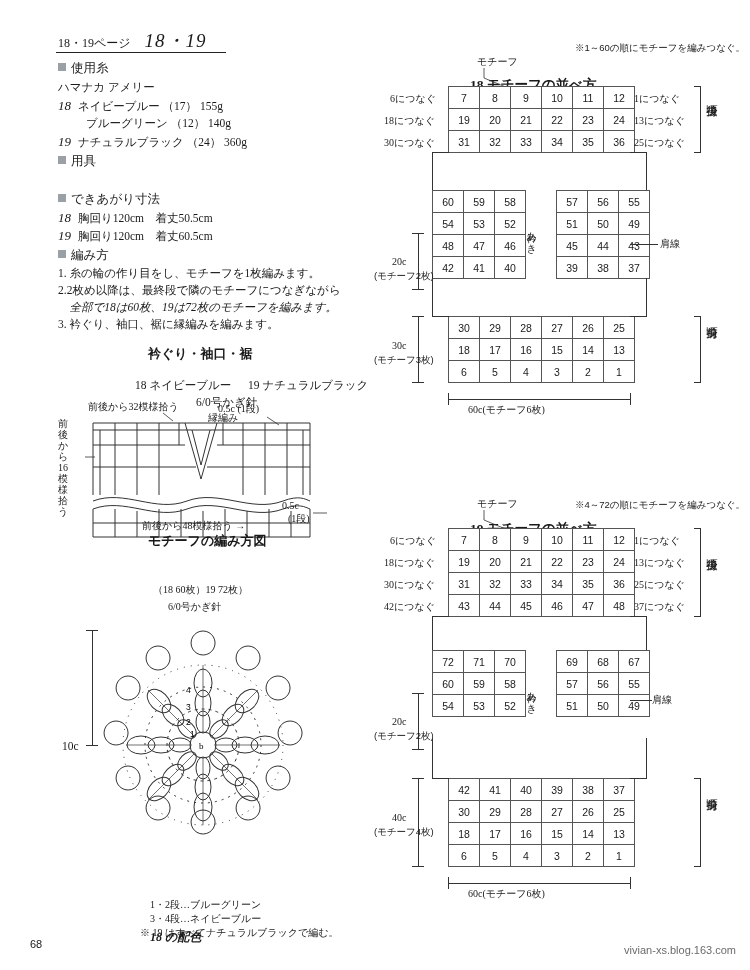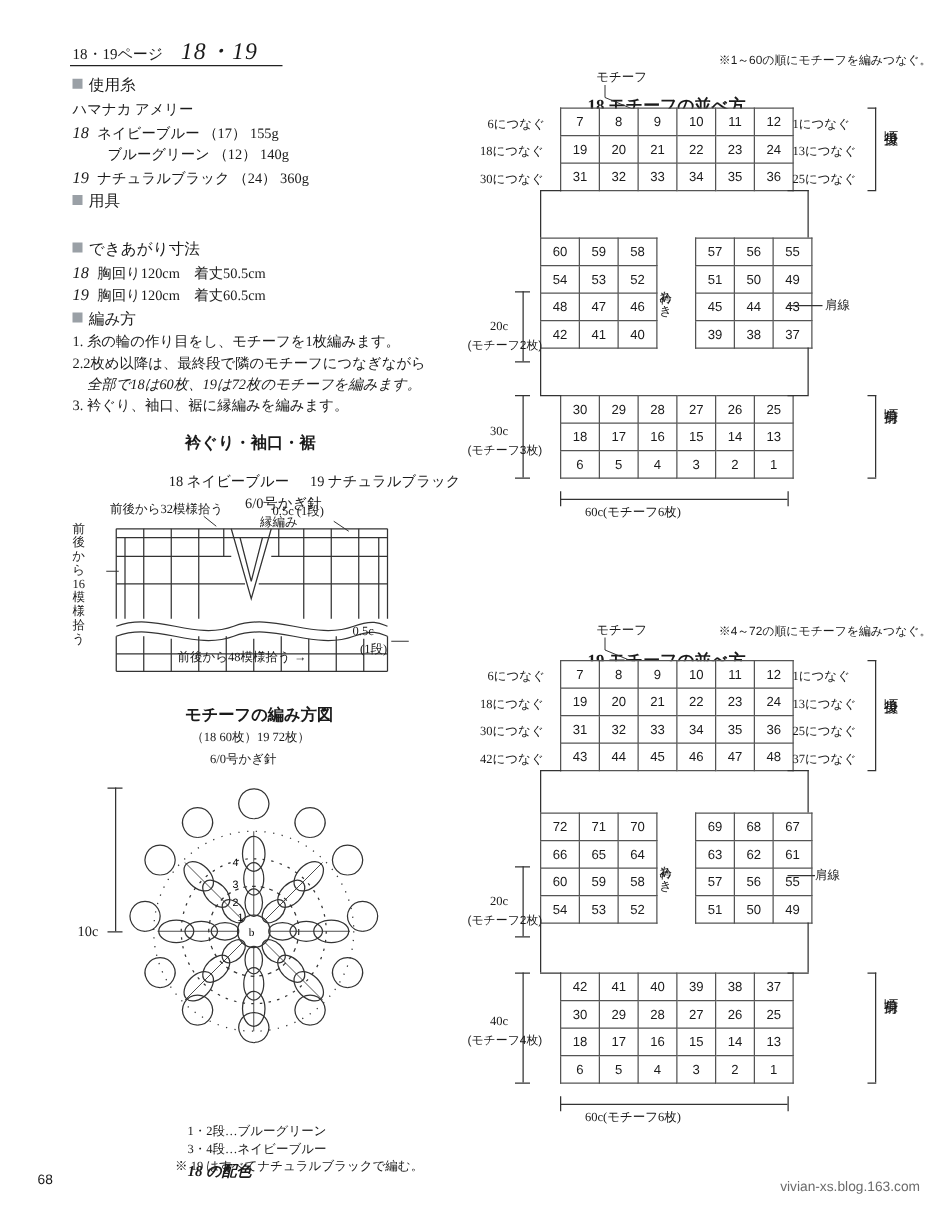--- a/index.html
+++ b/index.html
@@ -160,21 +160,21 @@
     </g>
   </svg>
 
   <div class="t s10" style="left:88px;top:400px;">前後から32模様拾う</div>
   <div class="t s10" style="left:218px;top:402px;">0.5c (1段)</div>
   <div class="t s10" style="left:56px;top:418px;width:14px;white-space:normal;line-height:11px;text-align:center;">前後から16模様拾う</div>
   <div class="t s10" style="left:282px;top:500px;">0.5c</div>
   <div class="t s10" style="left:288px;top:512px;">(1段)</div>
   <div class="t s10" style="left:142px;top:519px;">前後から48模様拾う →</div>
 
-  <div class="t sect-title" style="left:148px;top:563px;">モチーフの編み方図</div>
+  <div class="t sect-title" style="left:148px;top:532px;">モチーフの編み方図</div>
   <div class="t s10" style="left:153px;top:583px;">（18 60枚）19 72枚）</div>
   <div class="t s10" style="left:168px;top:600px;">6/0号かぎ針</div>
 
   <svg class="sch" style="left:78px;top:615px;" width="250" height="270" viewBox="0 0 250 270">
     <g fill="none" stroke="#333" stroke-width="1">
       <circle cx="125" cy="130" r="13"></circle>
 
       <g id="r1">
         <ellipse cx="125" cy="107" rx="7" ry="11"></ellipse>
         <ellipse cx="141" cy="114" rx="7" ry="11" transform="rotate(45 141 114)"></ellipse>
@@ -470,29 +470,20 @@
         <tr>
           <td>72</td>
           <td>71</td>
           <td>70</td>
           <td class="gap"></td>
           <td>69</td>
           <td>68</td>
           <td>67</td>
         </tr>
         <tr>
-          <td>66</td>
-          <td>65</td>
-          <td>64</td>
-          <td class="gap"></td>
-          <td>63</td>
-          <td>62</td>
-          <td>61</td>
-        </tr>
-        <tr>
           <td>60</td>
           <td>59</td>
           <td>58</td>
           <td class="gap"></td>
           <td>57</td>
           <td>56</td>
           <td>55</td>
         </tr>
         <tr>
           <td>54</td>

